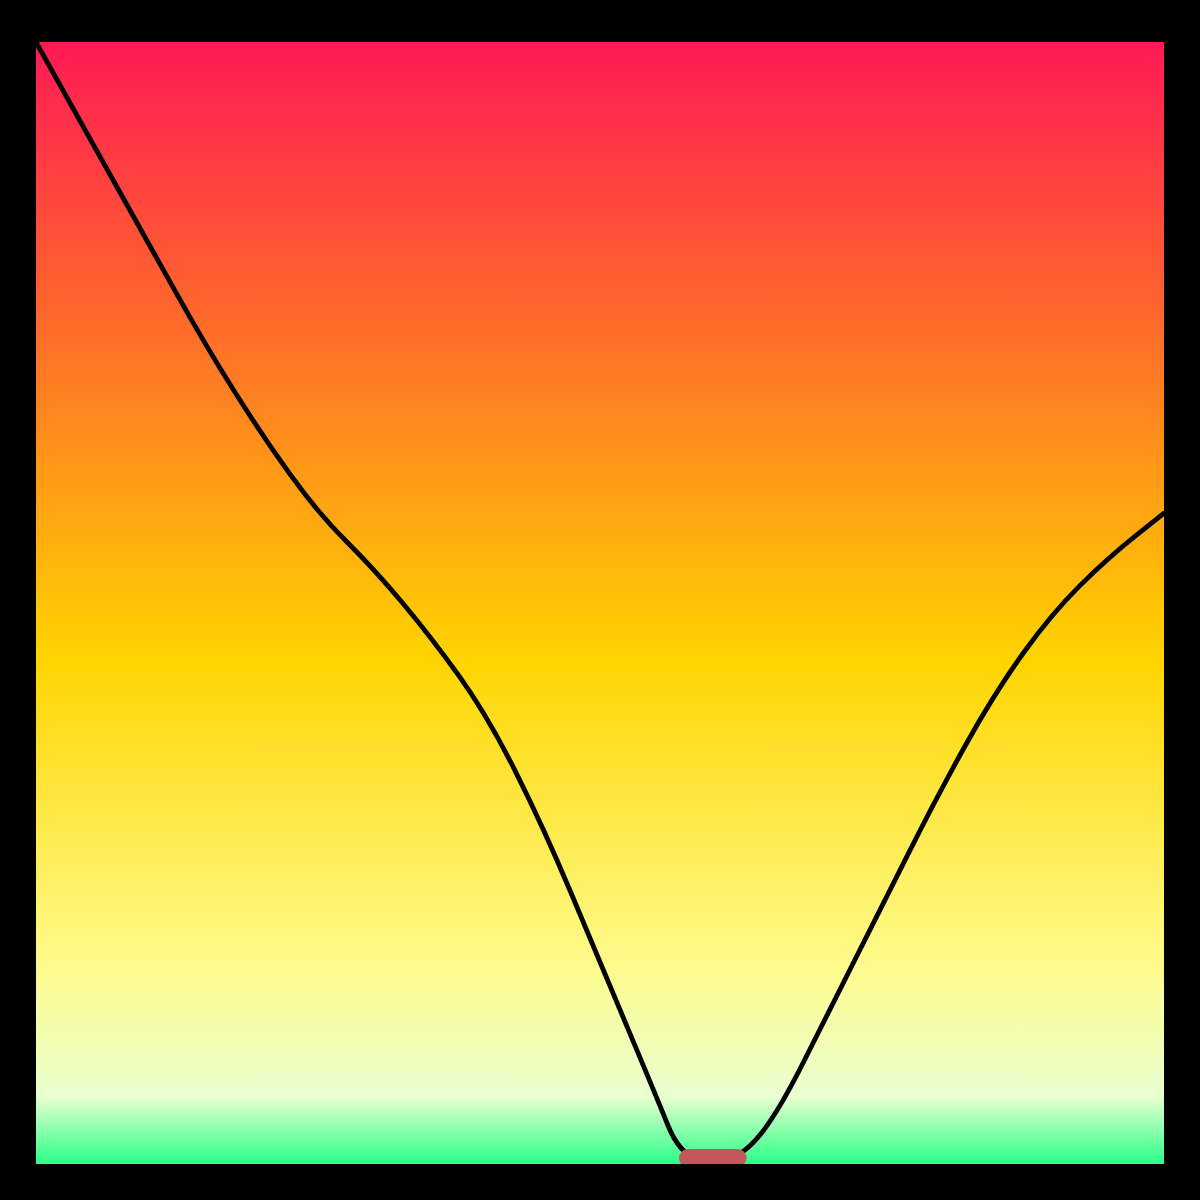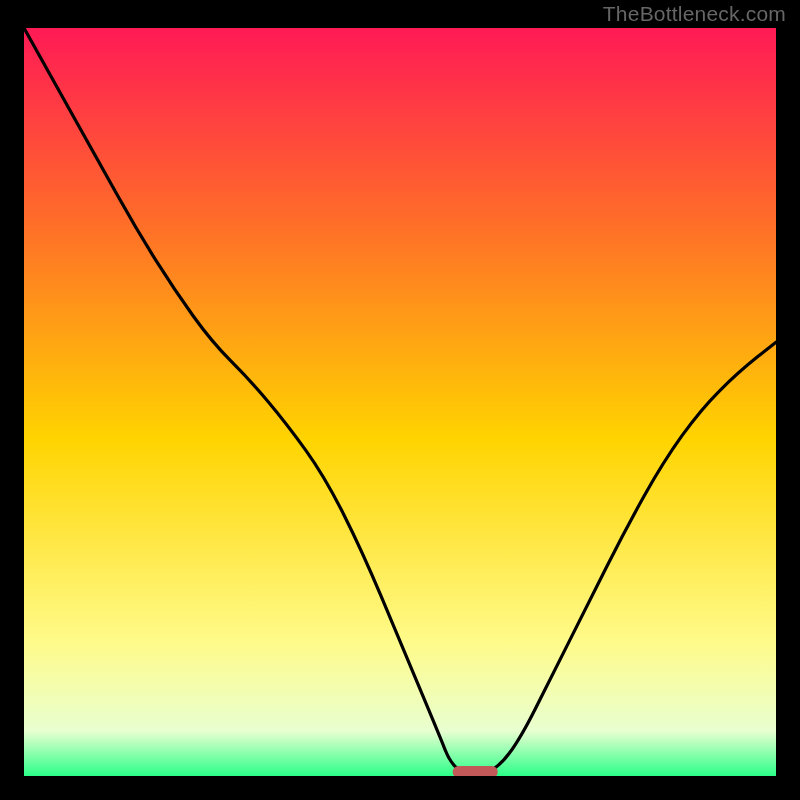--- a/index.html
+++ b/index.html
@@ -38,21 +38,20 @@
     display: block;
     width: 100%;
     height: 100%;
   }
 </style>
 </head>
 <body>
 
 <div class="frame">
 
-  <div class="watermark">TheBottleneck.com</div>
 
   <div class="plot">
     <svg viewBox="0 0 752 748" preserveAspectRatio="none">
       <defs>
         <linearGradient id="bg-grad" x1="0" y1="0" x2="0" y2="1">
           <stop offset="0%" stop-color="#ff1a55"></stop>
           <stop offset="25%" stop-color="#ff6a2a"></stop>
           <stop offset="55%" stop-color="#ffd400"></stop>
           <stop offset="82%" stop-color="#fffb8a"></stop>
           <stop offset="94%" stop-color="#e8ffd0"></stop>

